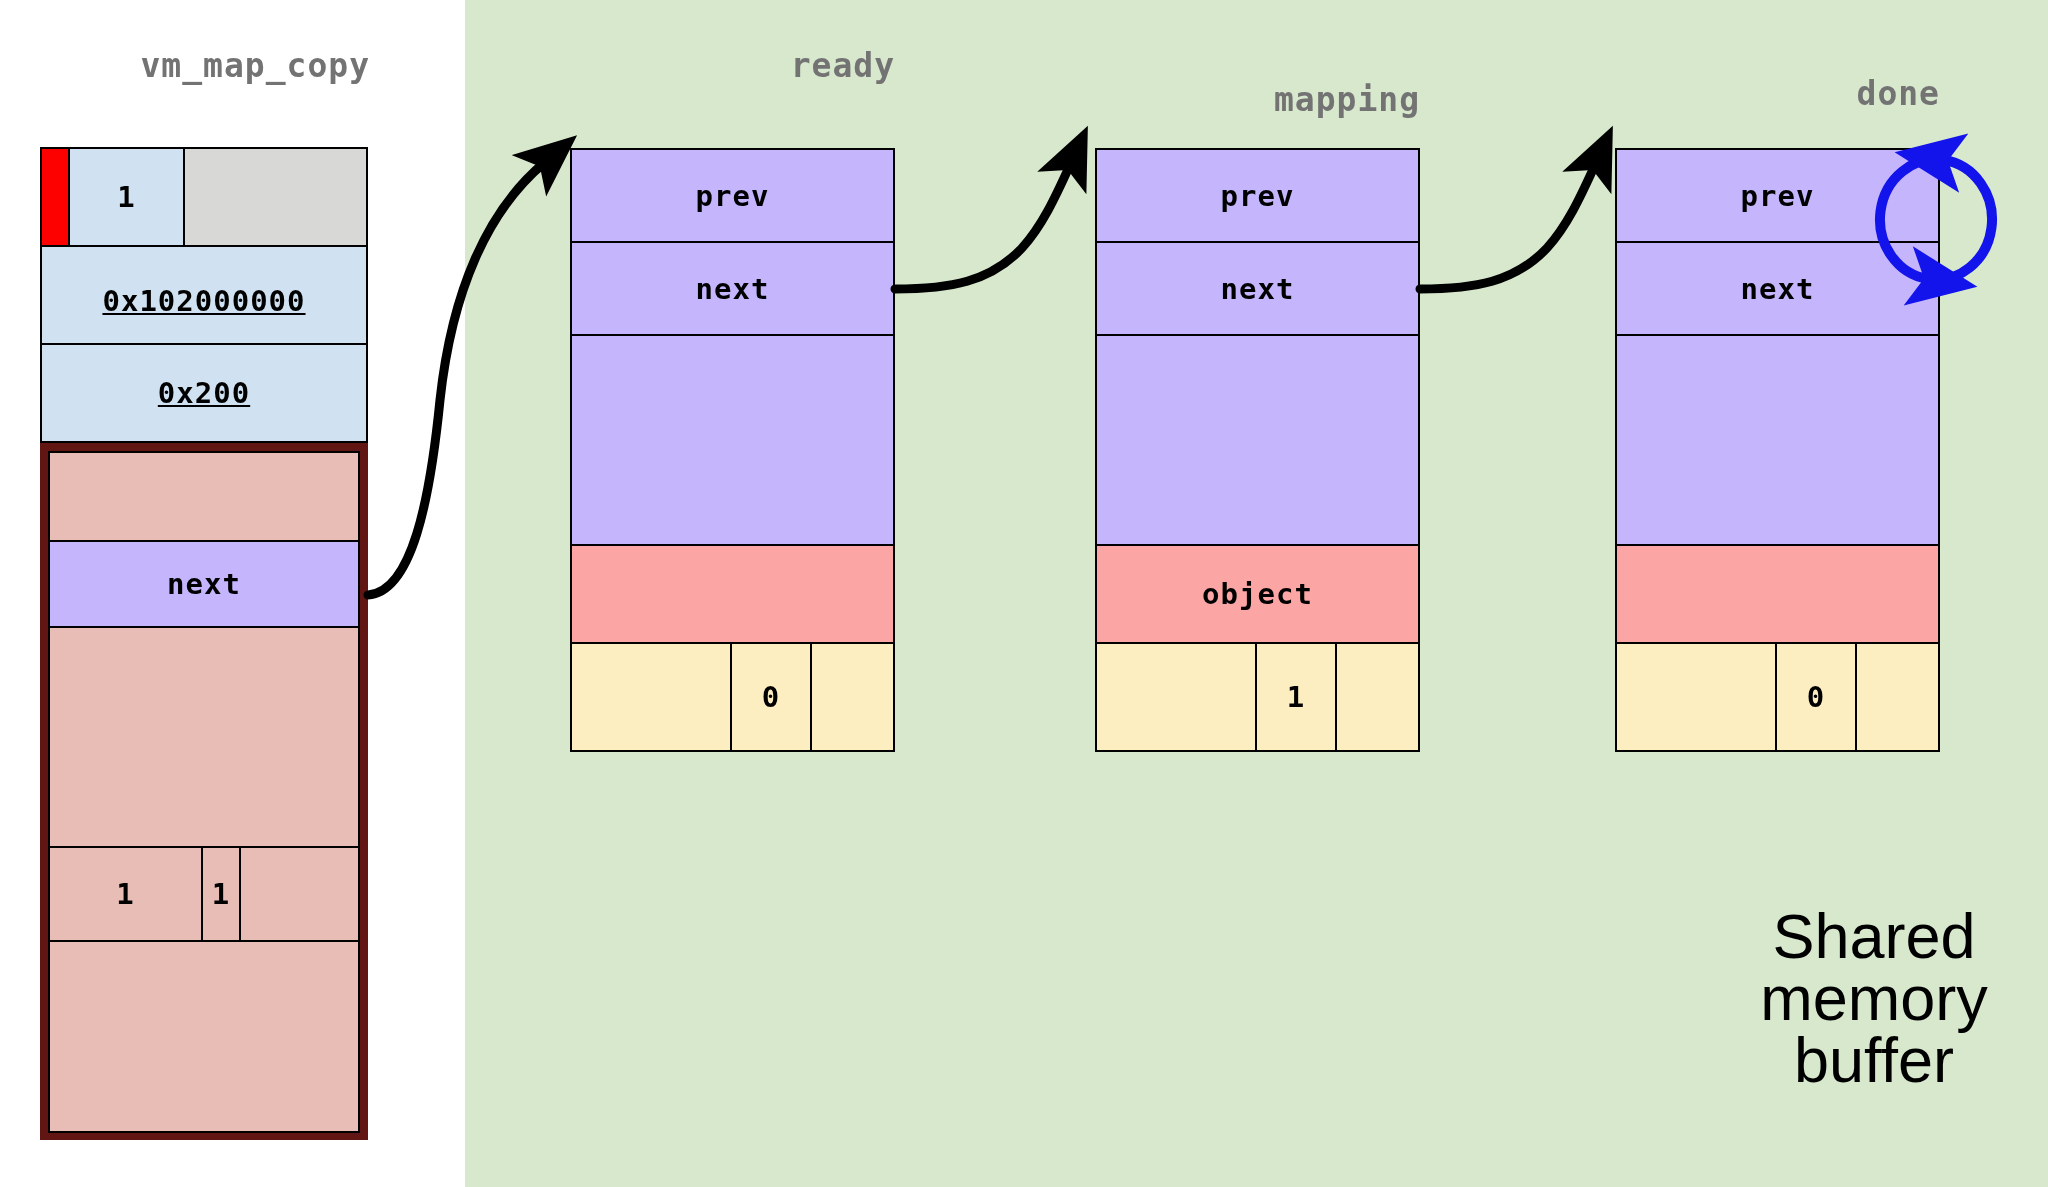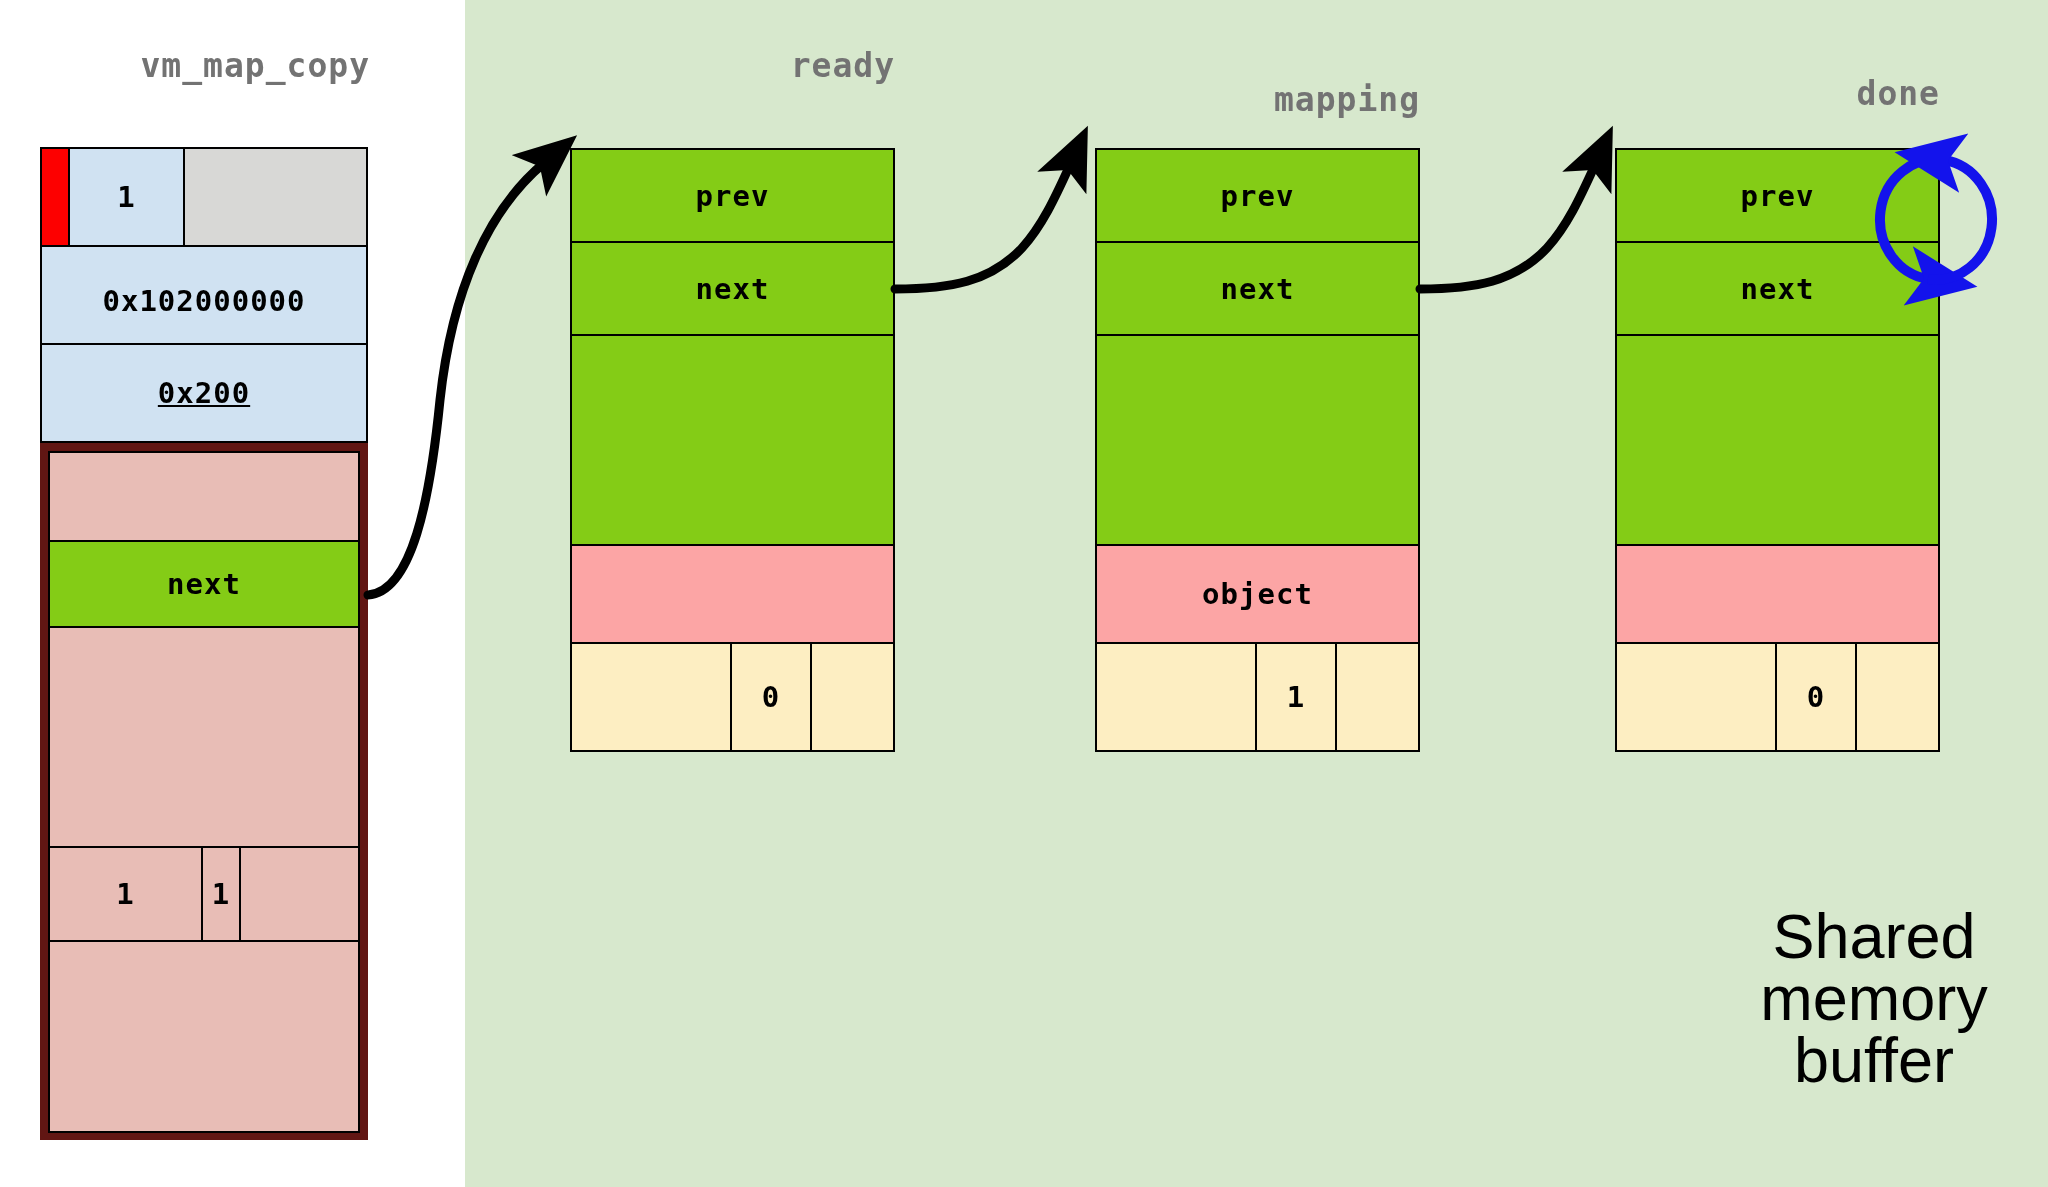--- a/index.html
+++ b/index.html
@@ -42,21 +42,21 @@
     letter-spacing:1px;
     white-space:nowrap;
   }
 
   
   #vmcopy-title{left:40px;top:46px;width:330px;}
   .blue{background:#d0e2f2;}
   .gray{background:#d8d8d6;}
   .red{background:#fd0000;}
   .pink{background:#e8bdb6;}
-  .cream{background:#84cc16;}
+  .cream{background:#c4b5fd;}
   .cream2{background:#fdeec2;}
   .orange{background:#fca5a5;}
 
   #vmcopy-outer-red{
     position:absolute;
     left:40px;top:443px;width:328px;height:697px;
     box-sizing:border-box;
     background:#611613;
     border:0;
   }
@@ -82,21 +82,21 @@
   <div class="green-panel"></div>
 
   <div class="box-title" id="vmcopy-title">vm_map_copy</div>
 
   <div id="vmcopy-outer-red"></div>
 
   <div class="cell red" style="left:40px;top:147px;width:30px;height:100px;"></div>
   <div class="cell blue" style="left:68px;top:147px;width:117px;height:100px;">1</div>
   <div class="cell gray" style="left:183px;top:147px;width:185px;height:100px;"></div>
 
-  <div class="cell blue" style="left:40px;top:245px;width:328px;height:112px;">0x102000000</div>
+  <div class="cell blue" style="left:40px;top:245px;width:328px;height:112px;text-decoration:underline;">0x102000000</div>
 
   <div class="cell blue" style="left:40px;top:343px;width:328px;height:100px;text-decoration:underline;">0x200</div>
 
   <div class="cell pink" style="left:48px;top:451px;width:312px;height:91px;"></div>
 
   <div class="cell cream" style="left:48px;top:540px;width:312px;height:88px;">next</div>
 
   <div class="cell pink" style="left:48px;top:626px;width:312px;height:222px;"></div>
 
   <div class="cell pink" style="left:48px;top:846px;width:155px;height:96px;">1</div>

